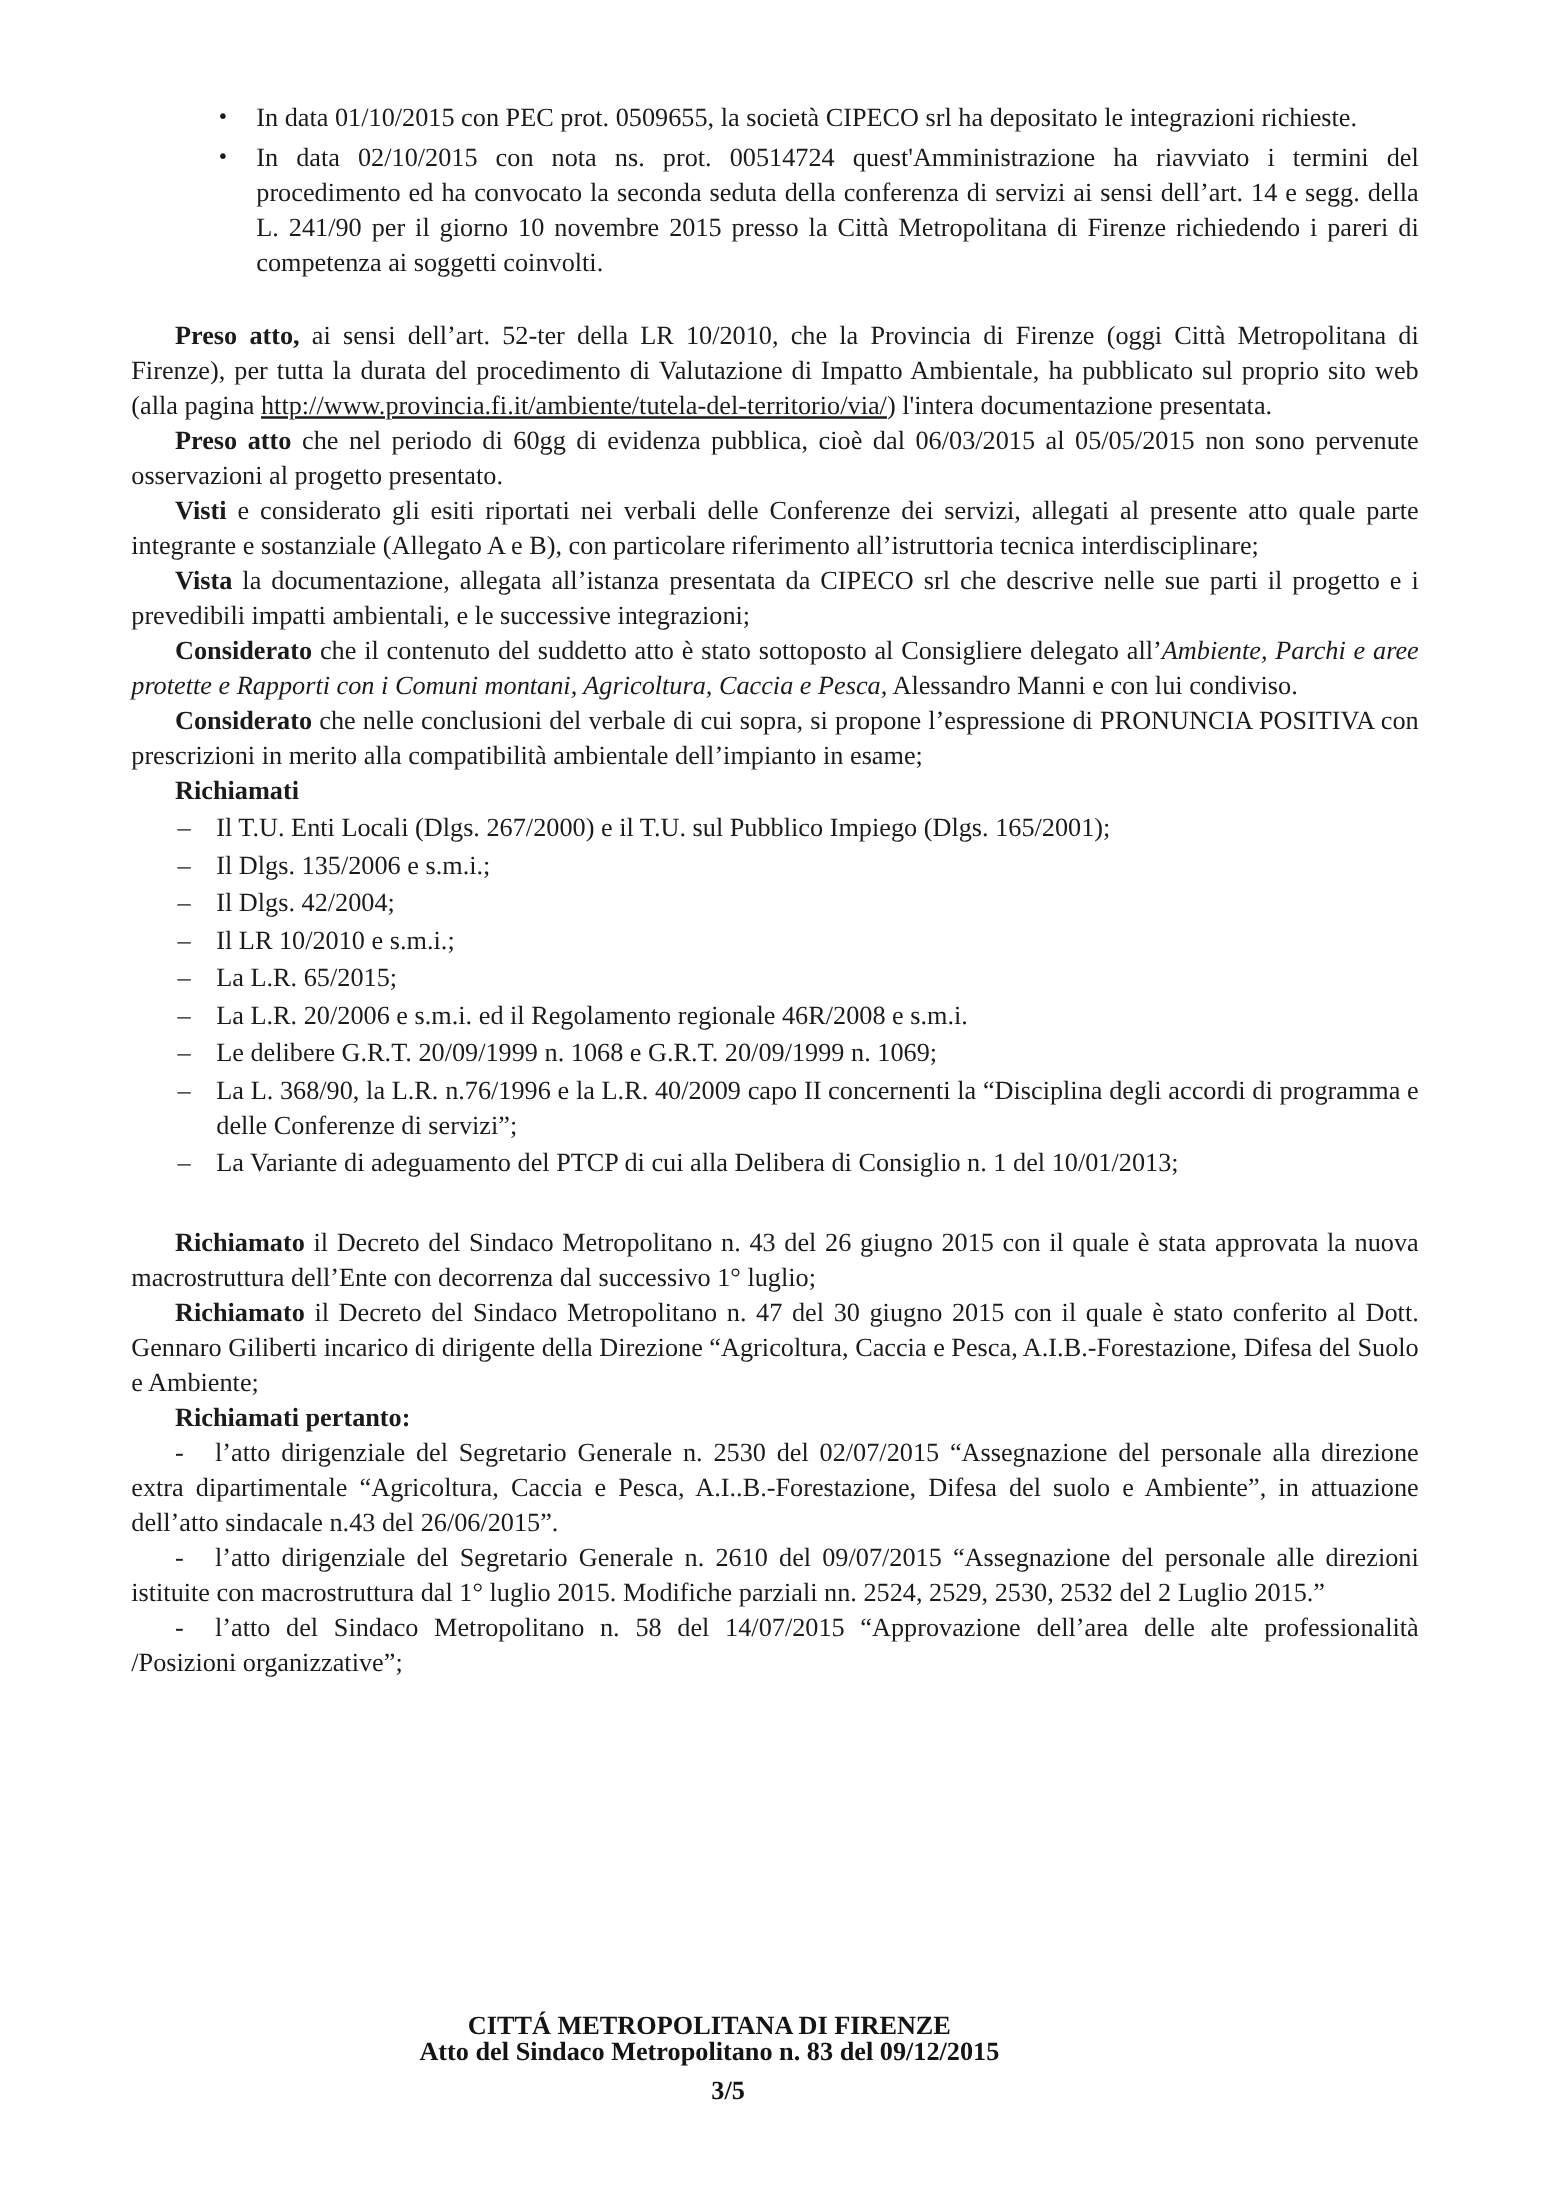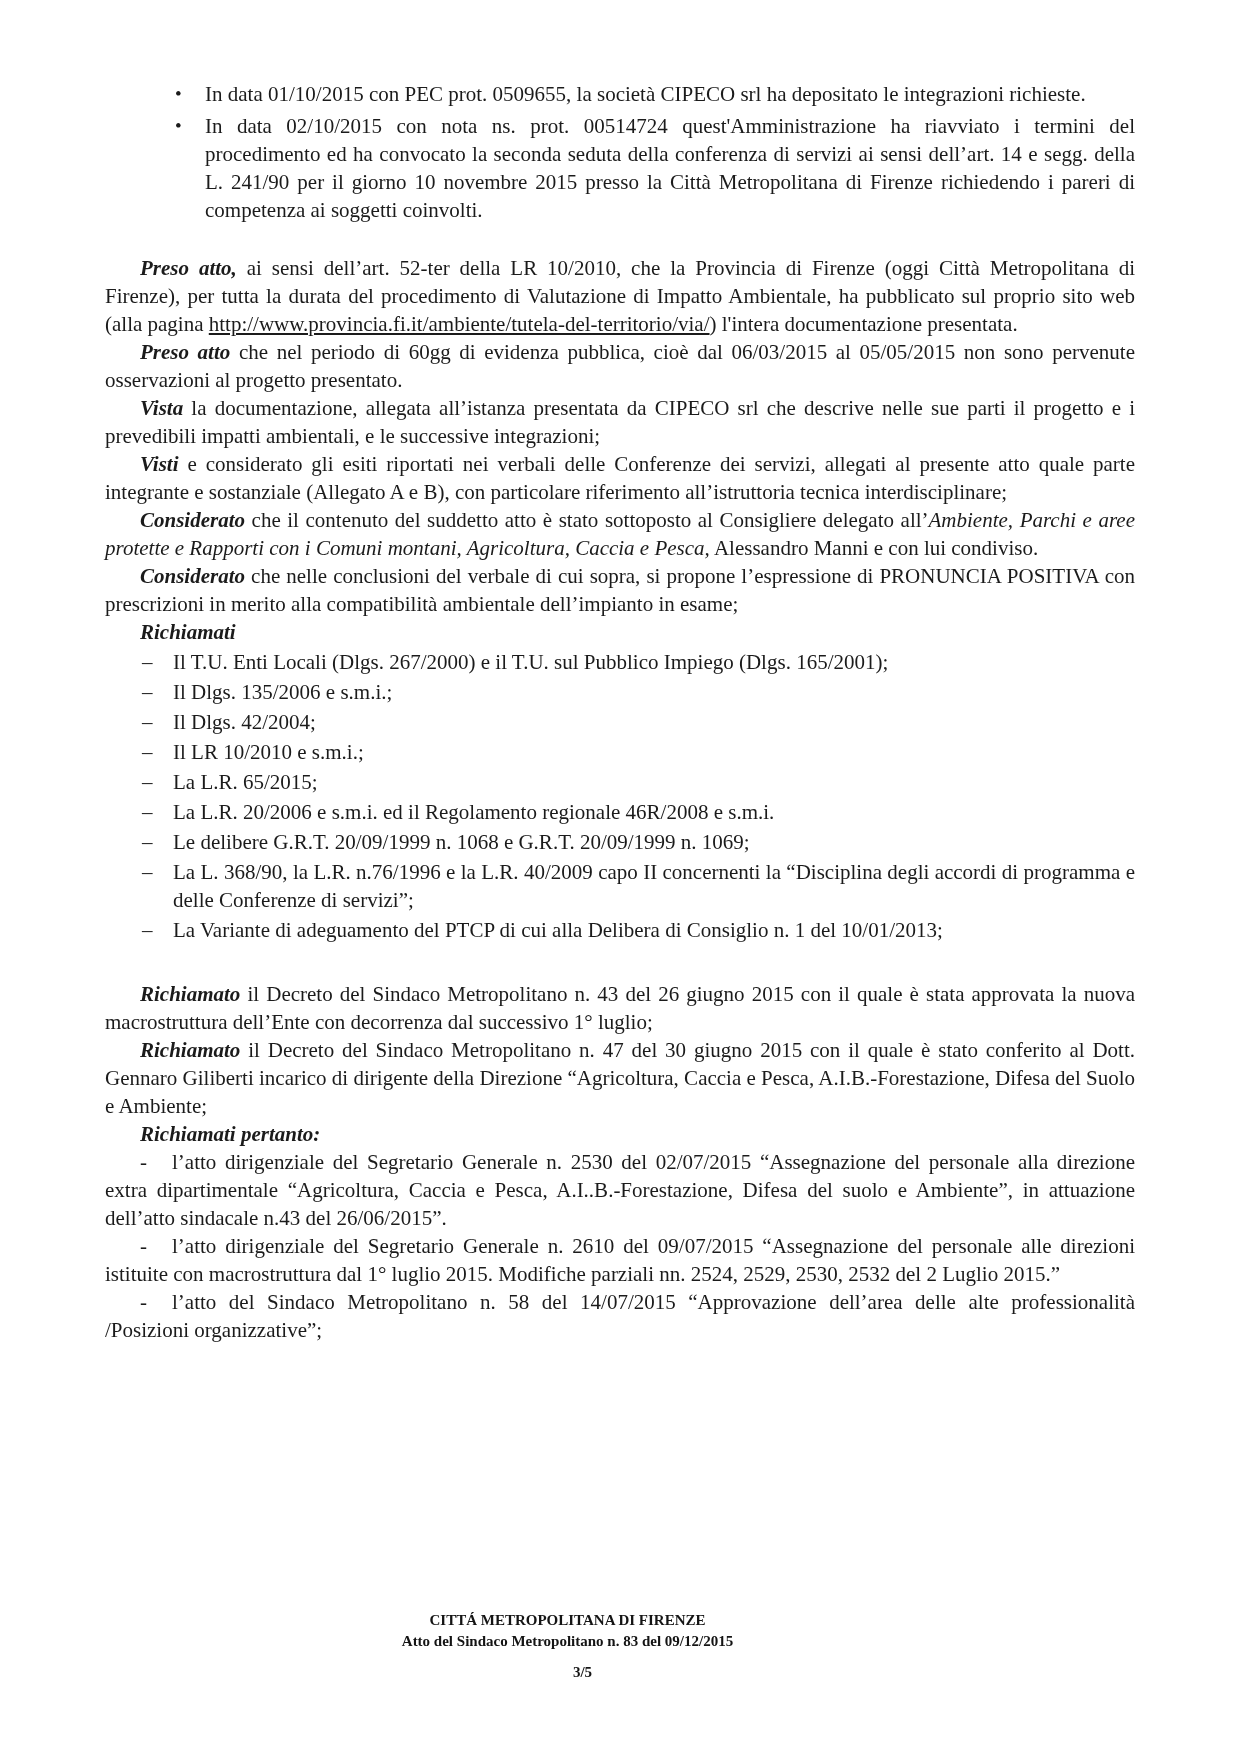--- a/index.html
+++ b/index.html
@@ -44,47 +44,47 @@
   .block.dash .marker {
     position: absolute;
     left: 37px; top: 0;
   }
   .block.p-dash { text-indent: 35px; }
   .block.p-dash .pmarker {
     display: inline-block;
     width: 32px;
     text-indent: 0;
   }
-  .seg-b { font-weight: bold; font-style: italic; }
+  .seg-b { font-weight: bold; }
   .seg-i { font-style: italic; }
   .seg-u { text-decoration: underline; }
   .footer {
     position: absolute;
     left: 0; top: 1610px;
     width: 1135px;
     text-align: center;
     font-weight: bold;
-    font-size: 15px;
+    font-size: 21px;
     line-height: 21px;
     color: #141414;
   }
   .footer .pageno { margin-top: 10px; padding-left: 30px; }
 </style>
 </head>
 <body>
 
 <div class="page">
   <div class="content">
       <div class="block bullet"><span class="marker">•</span><span>In data 01/10/2015 con PEC prot. 0509655, la società CIPECO srl ha depositato le integrazioni richieste.</span></div>
       <div class="block bullet"><span class="marker">•</span><span>In data 02/10/2015 con nota ns. prot. 00514724 quest'Amministrazione ha riavviato i termini del procedimento ed ha convocato la seconda seduta della conferenza di servizi ai sensi dell’art. 14 e segg. della L. 241/90 per il giorno 10 novembre 2015 presso la Città Metropolitana di Firenze richiedendo i pareri di competenza ai soggetti coinvolti.</span></div>
       <div class="block spacer" style="height: 30px;"></div>
       <div class="block p"><span class="seg-b">Preso atto,</span><span> ai sensi dell’art. 52-ter della LR 10/2010, che la Provincia di Firenze (oggi Città Metropolitana di Firenze), per tutta la durata del procedimento di Valutazione di Impatto Ambientale, ha pubblicato sul proprio sito web (alla pagina </span><span class="seg-u">http://www.provincia.fi.it/ambiente/tutela-del-territorio/via/</span><span>) l'intera documentazione presentata.</span></div>
       <div class="block p"><span class="seg-b">Preso atto</span><span> che nel periodo di 60gg di evidenza pubblica, cioè dal 06/03/2015 al 05/05/2015 non sono pervenute osservazioni al progetto presentato.</span></div>
+      <div class="block p"><span class="seg-b">Visti</span><span> e considerato gli esiti riportati nei verbali delle Conferenze dei servizi, allegati al presente atto quale parte integrante e sostanziale (Allegato A e B), con particolare riferimento all’istruttoria tecnica interdisciplinare;</span></div>
       <div class="block p"><span class="seg-b">Vista</span><span> la documentazione, allegata all’istanza presentata da CIPECO srl che descrive nelle sue parti il progetto e i prevedibili impatti ambientali, e le successive integrazioni;</span></div>
-      <div class="block p"><span class="seg-b">Visti</span><span> e considerato gli esiti riportati nei verbali delle Conferenze dei servizi, allegati al presente atto quale parte integrante e sostanziale (Allegato A e B), con particolare riferimento all’istruttoria tecnica interdisciplinare;</span></div>
       <div class="block p"><span class="seg-b">Considerato</span><span> che il contenuto del suddetto atto è stato sottoposto al  Consigliere delegato all’</span><span class="seg-i">Ambiente, Parchi e aree protette e Rapporti con i Comuni montani, Agricoltura, Caccia e Pesca,</span><span> Alessandro Manni e con lui condiviso.</span></div>
       <div class="block p"><span class="seg-b">Considerato</span><span> che nelle conclusioni del verbale di cui sopra, si propone l’espressione di PRONUNCIA POSITIVA con prescrizioni in merito alla compatibilità ambientale dell’impianto in esame;</span></div>
       <div class="block p"><span class="seg-b">Richiamati</span></div>
       <div class="block dash"><span class="marker">–</span><span>Il T.U. Enti Locali (Dlgs. 267/2000) e il T.U. sul Pubblico Impiego (Dlgs. 165/2001);</span></div>
       <div class="block dash"><span class="marker">–</span><span>Il Dlgs. 135/2006 e s.m.i.;</span></div>
       <div class="block dash"><span class="marker">–</span><span>Il Dlgs. 42/2004;</span></div>
       <div class="block dash"><span class="marker">–</span><span>Il LR 10/2010 e s.m.i.;</span></div>
       <div class="block dash"><span class="marker">–</span><span>La L.R. 65/2015;</span></div>
       <div class="block dash"><span class="marker">–</span><span>La L.R. 20/2006 e s.m.i. ed il Regolamento regionale 46R/2008 e s.m.i.</span></div>
       <div class="block dash"><span class="marker">–</span><span>Le delibere G.R.T. 20/09/1999 n. 1068 e G.R.T. 20/09/1999 n. 1069;</span></div>

